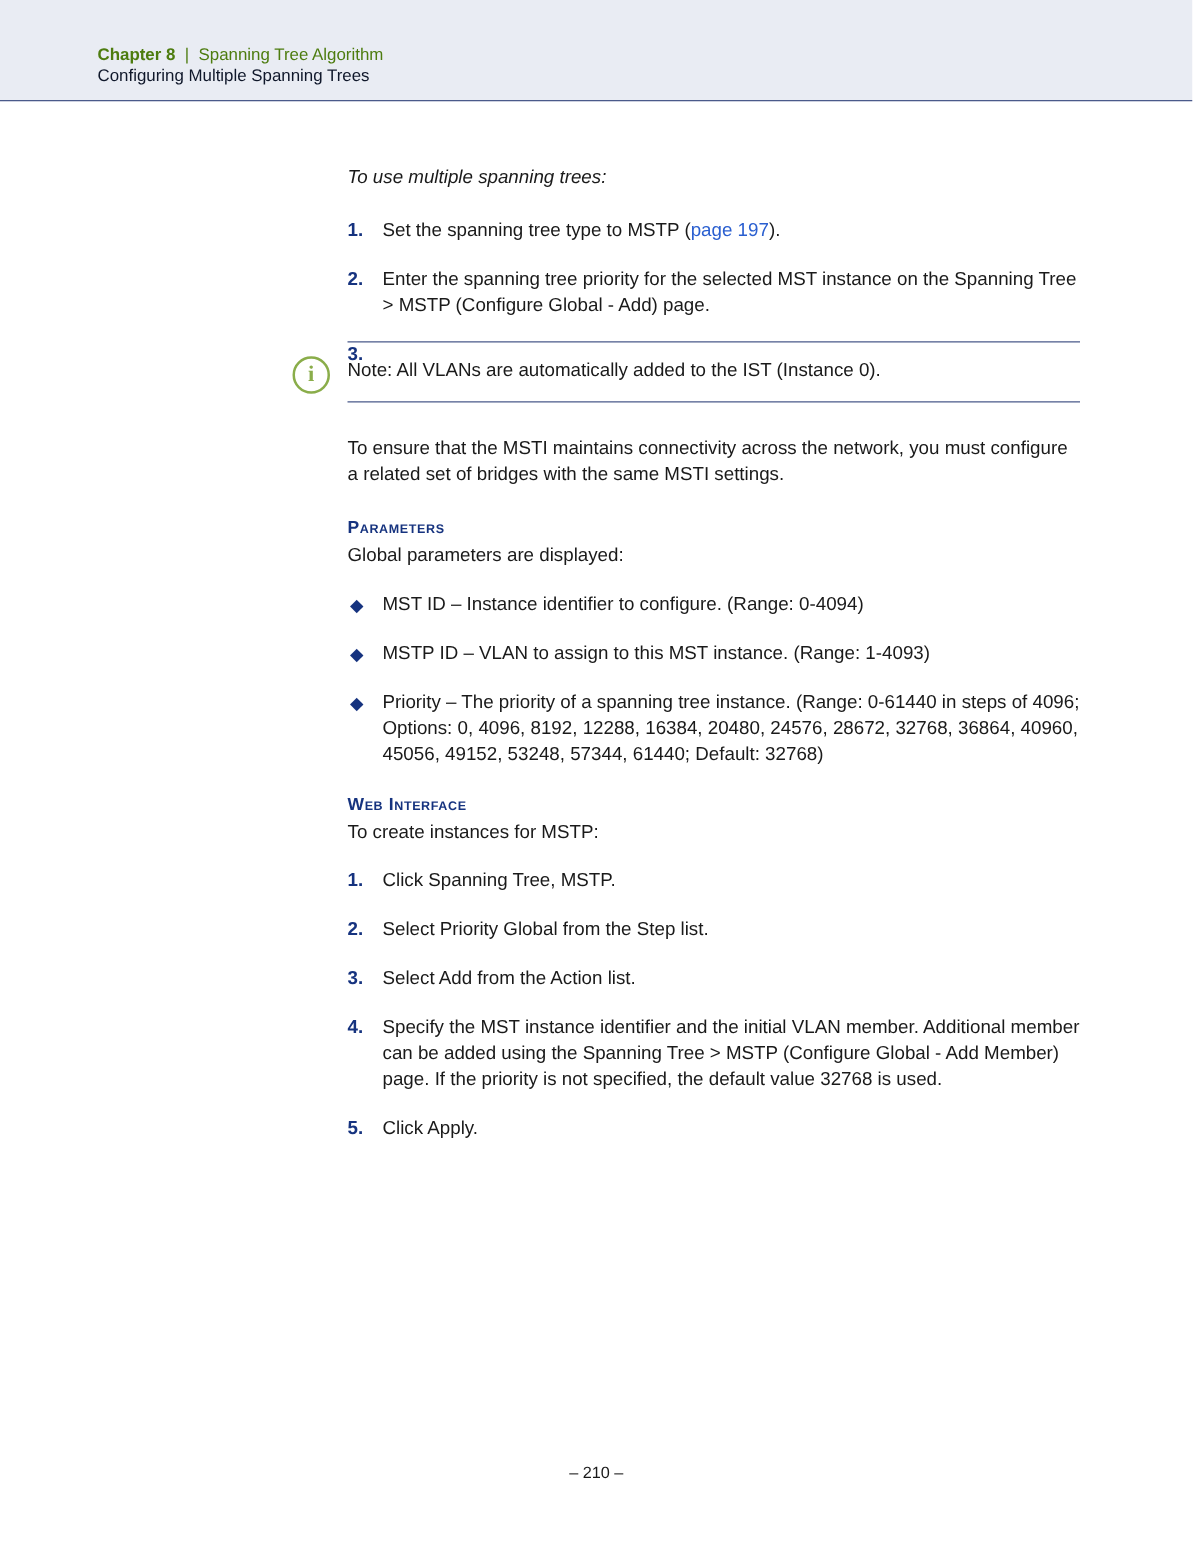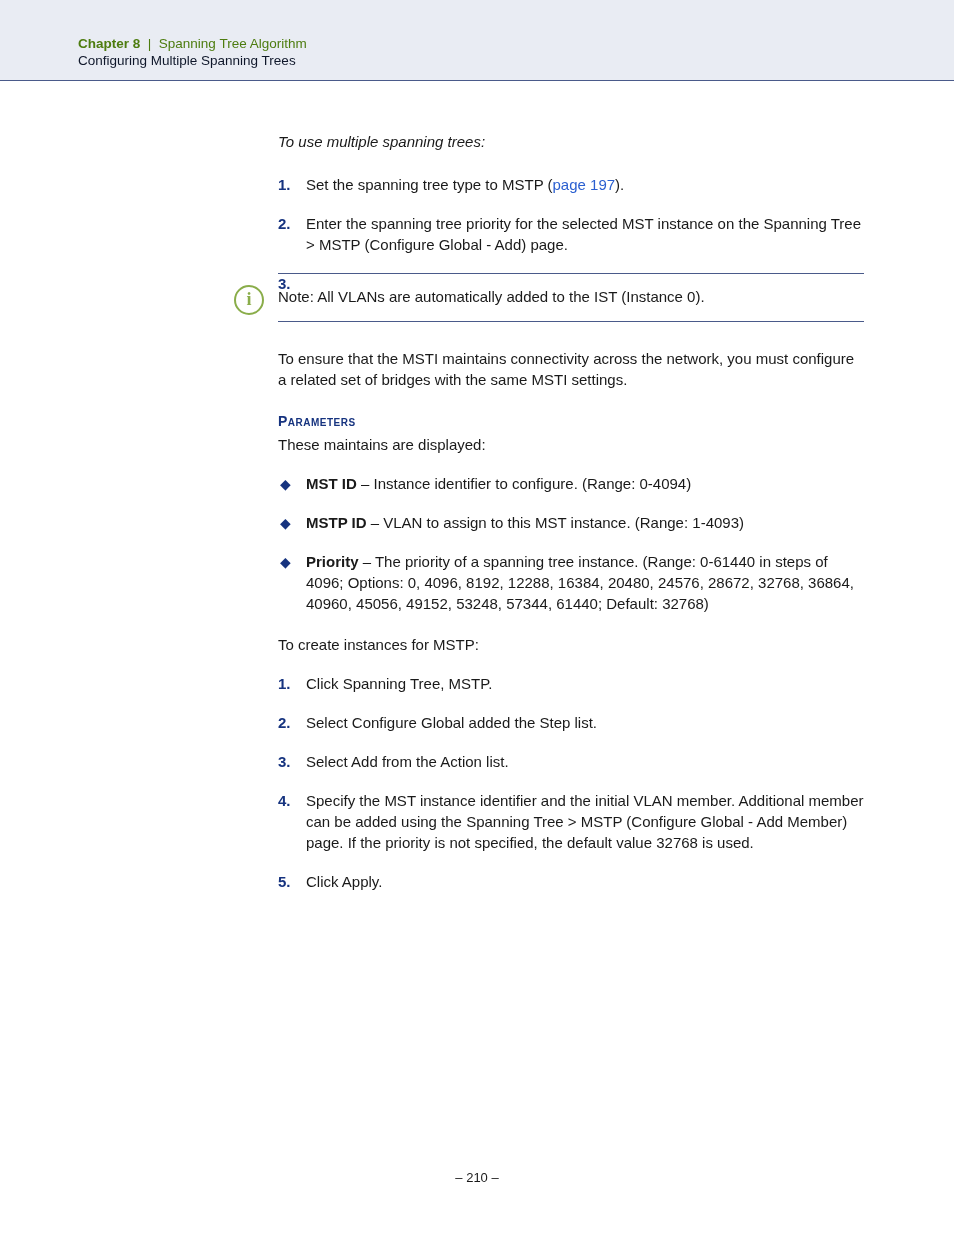--- a/index.html
+++ b/index.html
@@ -81,21 +81,21 @@
   }
   .ul { list-style: none; padding: 0; margin-bottom: 20px; }
   .ul li { position: relative; padding-left: 28px; margin-bottom: 18px; }
   .ul li .bullet {
     position: absolute;
     left: 2px;
     top: 2px;
     color: #16337f;
     font-size: 14px;
   }
-  .bold { font-weight: bold; }
+  .bold { font-weight: normal; }
   .pagenum {
     position: absolute;
     bottom: 50px;
     width: 100%;
     text-align: center;
     font-size: 13px;
     color: #1a1a1a;
   }
 </style>
 </head>
@@ -133,47 +133,48 @@
   <div class="note-wrap">
     <div class="note-icon">i</div>
     <div class="note-body">
       <span class="note-label">Note:</span><span> All VLANs are automatically added to the IST (Instance 0).</span>
     </div>
   </div>
 
   <p class="para">To ensure that the MSTI maintains connectivity across the network, you must configure a related set of bridges with the same MSTI settings.</p>
 
   <div class="section-hdr">Parameters</div>
-  <p class="para" style="margin-bottom:18px;">These maintains are displayed:</p>
+  <p class="para" style="margin-bottom:18px;">Global parameters are displayed:</p>
 
   <ul class="ul">
     <li>
       <span class="bullet">◆</span>
       <span class="bold">MST ID</span><span> – Instance identifier to configure. (Range: 0-4094)</span>
     </li>
     <li>
       <span class="bullet">◆</span>
       <span class="bold">MSTP ID</span><span> – VLAN to assign to this MST instance. (Range: 1-4093)</span>
     </li>
     <li>
       <span class="bullet">◆</span>
       <span class="bold">Priority</span><span> – The priority of a spanning tree instance. (Range: 0-61440 in steps of 4096; Options: 0, 4096, 8192, 12288, 16384, 20480, 24576, 28672, 32768, 36864, 40960, 45056, 49152, 53248, 57344, 61440; Default: 32768)</span>
     </li>
   </ul>
 
+  <div class="section-hdr">Web Interface</div>
   <p class="para" style="margin-bottom:18px;">To create instances for MSTP:</p>
 
   <ol class="ol">
     <li>
       <span class="num">1.</span>
       <span>Click Spanning Tree, MSTP.</span>
     </li>
     <li>
       <span class="num">2.</span>
-      <span>Select Configure Global added the Step list.</span>
+      <span>Select Priority Global from the Step list.</span>
     </li>
     <li>
       <span class="num">3.</span>
       <span>Select Add from the Action list.</span>
     </li>
     <li>
       <span class="num">4.</span>
       <span>Specify the MST instance identifier and the initial VLAN member. Additional member can be added using the Spanning Tree &gt; MSTP (Configure Global - Add Member) page. If the priority is not specified, the default value 32768 is used.</span>
     </li>
     <li>

